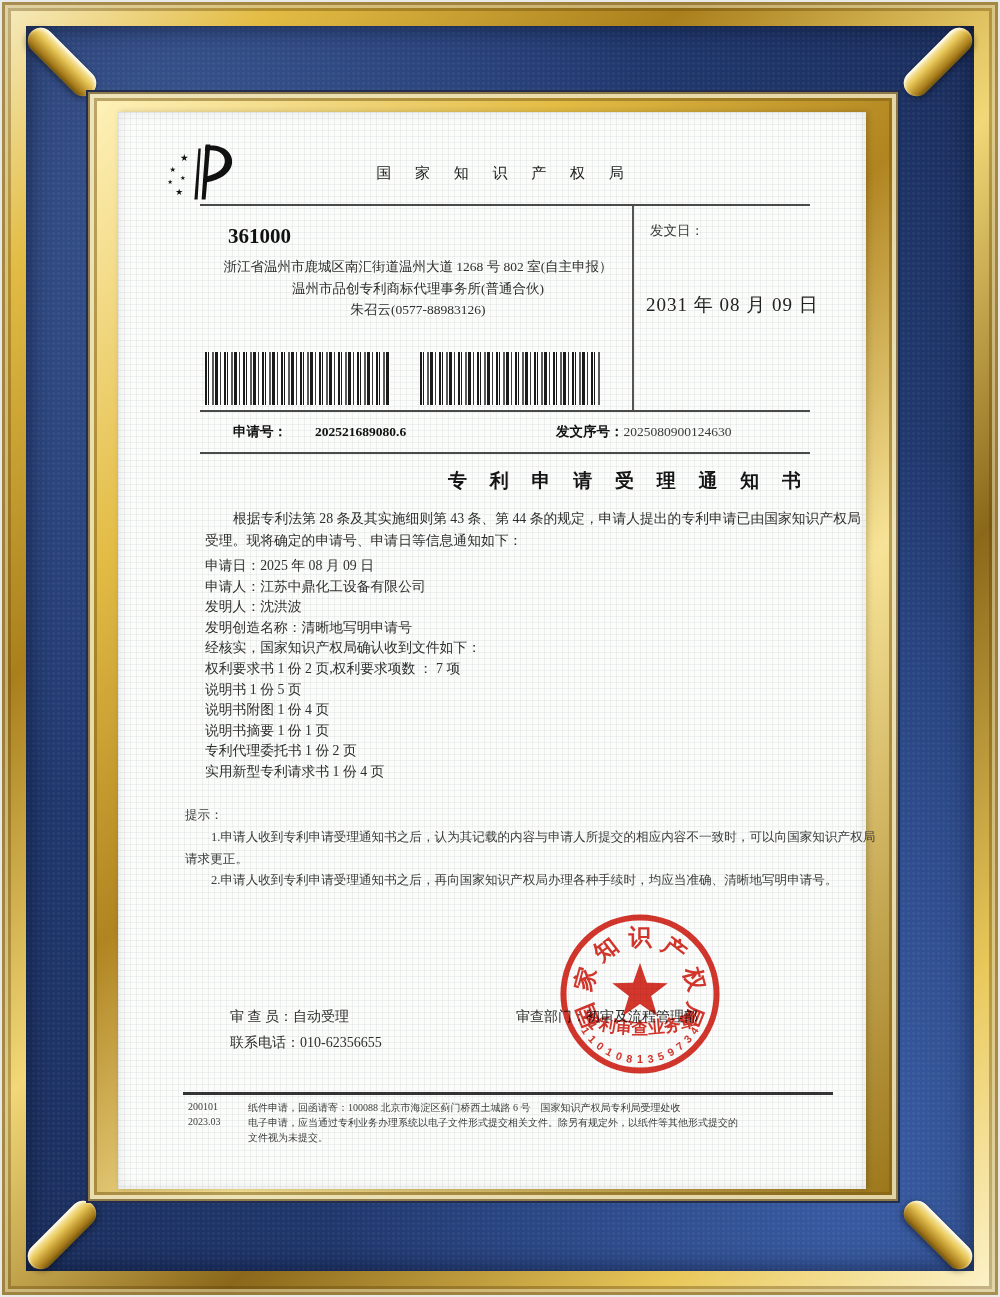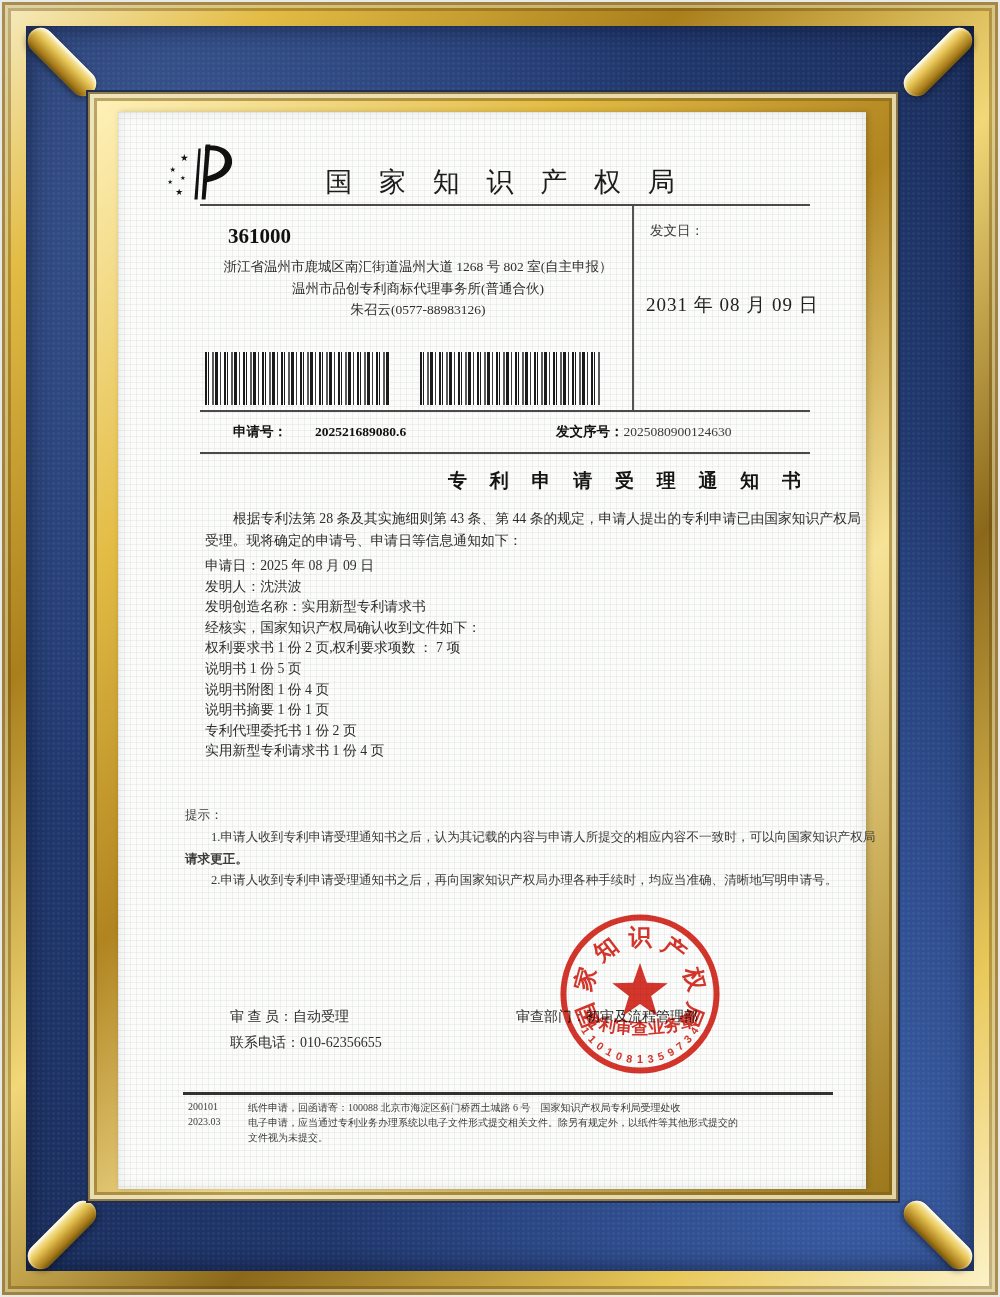--- a/index.html
+++ b/index.html
@@ -40,21 +40,21 @@
   #paper{position:absolute;left:118px;top:112px;width:748px;height:1077px;
     background-color:var(--paper);
     background-image:
       linear-gradient(rgba(190,196,205,.22) 1px, transparent 1px),
       linear-gradient(90deg, rgba(190,196,205,.22) 1px, transparent 1px);
     background-size:6px 6px;
     box-shadow:inset 0 0 14px rgba(0,0,0,.10), 2px 0 6px rgba(0,0,0,.18);}
 
   
   #logo{left:46px;top:28px;width:80px;height:76px;}
-  #agency{left:82px;top:52px;width:610px;text-align:center;font-size:27px;letter-spacing:10px;color:#1c1c1c;white-space:nowrap;}
+  #agency{left:82px;top:52px;width:610px;text-align:center;font-size:15px;letter-spacing:10px;color:#1c1c1c;white-space:nowrap;}
   #rule1{left:82px;top:92px;width:610px;height:2px;background:#4a4a4a;}
   #vdiv{left:514px;top:94px;width:2px;height:204px;background:#555;}
   #postcode{left:110px;top:112px;font-size:21px;font-weight:bold;color:#111;}
   #addr{left:86px;top:144px;width:428px;text-align:center;font-size:13.5px;line-height:21.5px;color:#2e2e2e;}
   #issue-label{left:532px;top:110px;font-size:13.5px;}
   #issue-date{left:528px;top:180px;width:168px;font-size:19px;letter-spacing:1px;color:#222;white-space:nowrap;}
 
   
   .barcode{top:240px;height:53px;background:repeating-linear-gradient(90deg,
     #1b1b1b 0 2px,#fff 2px 3px,#1b1b1b 3px 4px,#fff 4px 7px,#5a5a5a 7px 9px,#fff 9px 10px,
@@ -73,21 +73,21 @@
   
   #doc-title{left:82px;top:356px;width:610px;text-align:right;font-size:19px;font-weight:bold;letter-spacing:9px;color:#151515;white-space:nowrap;}
   .body-line{font-size:13.8px;color:#2e2e2e;white-space:nowrap;}
   #intro1{left:87px;top:398px;padding-left:28px;}
   #intro2{left:87px;top:420px;}
   #info{left:87px;top:444px;}
   #info .iline{font-size:13.8px;line-height:20.6px;color:#2e2e2e;white-space:nowrap;}
   .tip{font-size:12.6px;color:#3c3c3c;white-space:nowrap;}
   #tips-label{left:67px;top:695px;text-align:center;}
   #tip1a{left:67px;top:717px;padding-left:26px;}
-  #tip1b{left:67px;top:739px;font-weight:bold;}
+  #tip1b{left:67px;top:739px;}
   #tip2{left:67px;top:760px;padding-left:26px;}
 
   
   .sign{font-size:14px;color:#2e2e2e;white-space:nowrap;}
   #sign-examiner{left:112px;top:896px;}
   #sign-dept{left:398px;top:896px;}
   #sign-phone{left:112px;top:922px;}
 
   
   #seal{left:436px;top:796px;width:172px;height:172px;mix-blend-mode:multiply;opacity:.93;}
@@ -155,22 +155,23 @@
   </div>
   <div id="rule3" class="abs"></div>
 
   <div id="doc-title" class="abs">专 利 申 请 受 理 通 知 书</div>
 
   <div id="intro1" class="abs body-line">根据专利法第 28 条及其实施细则第 43 条、第 44 条的规定，申请人提出的专利申请已由国家知识产权局</div>
   <div id="intro2" class="abs body-line">受理。现将确定的申请号、申请日等信息通知如下：</div>
 
   <div id="info" class="abs">
     <div class="iline">申请日：2025 年 08 月 09 日</div>
+    <div class="iline">申请人：江苏中鼎化工设备有限公司</div>
     <div class="iline">发明人：沈洪波</div>
-    <div class="iline">发明创造名称：实用新型专利请求书</div>
+    <div class="iline">发明创造名称：清晰地写明申请号</div>
     <div class="iline">经核实，国家知识产权局确认收到文件如下：</div>
     <div class="iline">权利要求书 1 份 2 页,权利要求项数 ：  7 项</div>
     <div class="iline">说明书 1 份 5 页</div>
     <div class="iline">说明书附图 1 份 4 页</div>
     <div class="iline">说明书摘要 1 份 1 页</div>
     <div class="iline">专利代理委托书 1 份 2 页</div>
     <div class="iline">实用新型专利请求书 1 份 4 页</div>
   </div>
 
   <div id="tips-label" class="abs tip">提示：</div>

